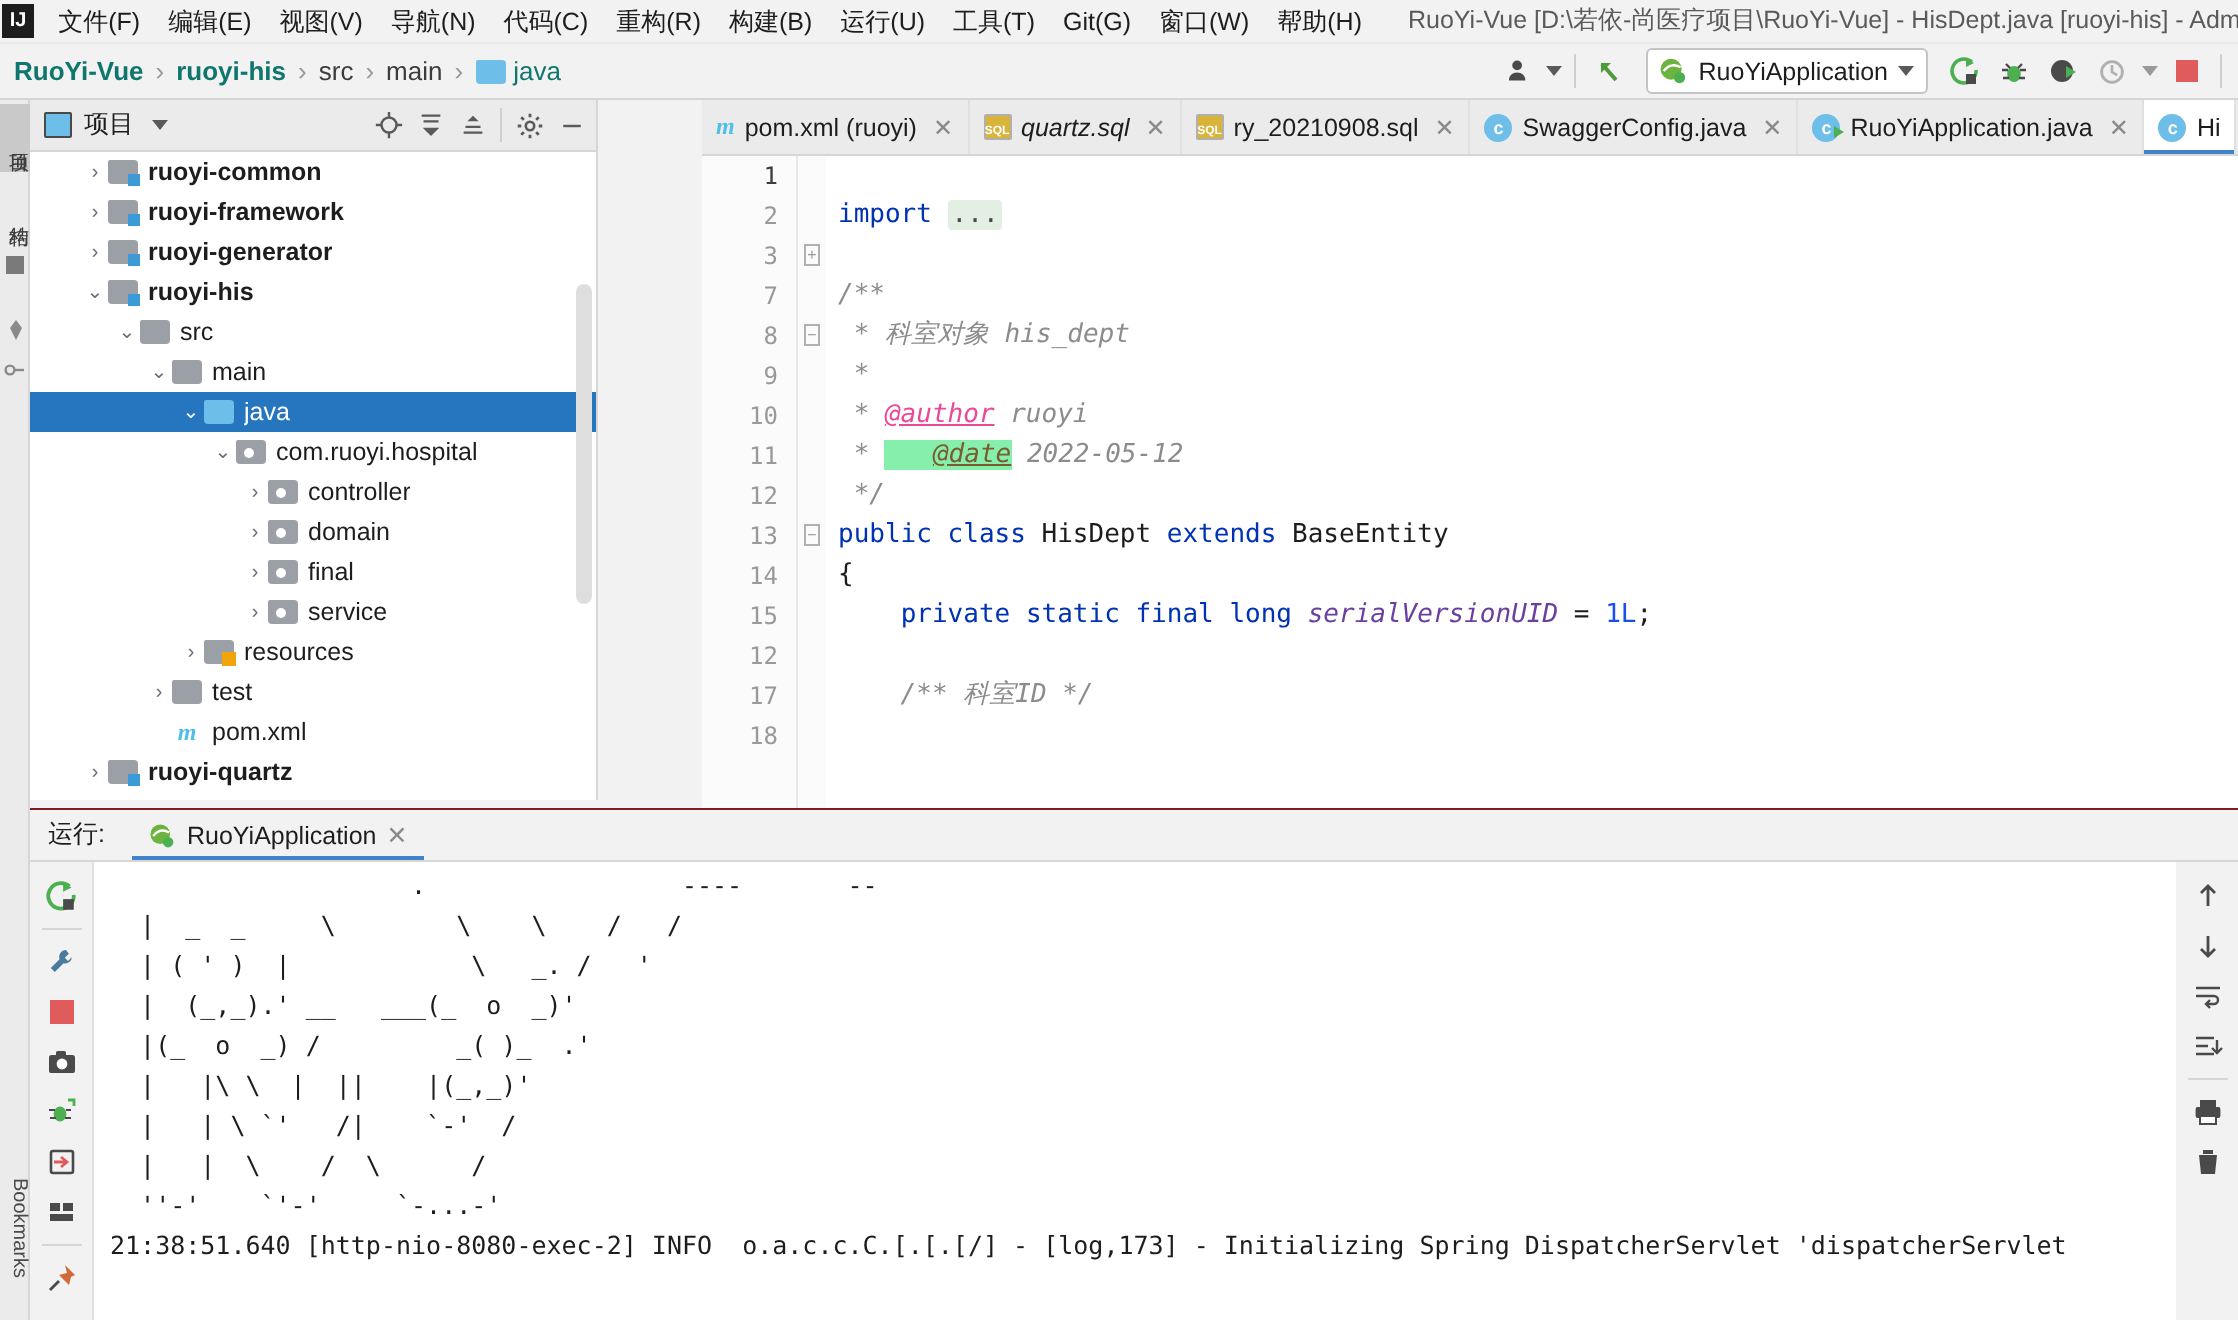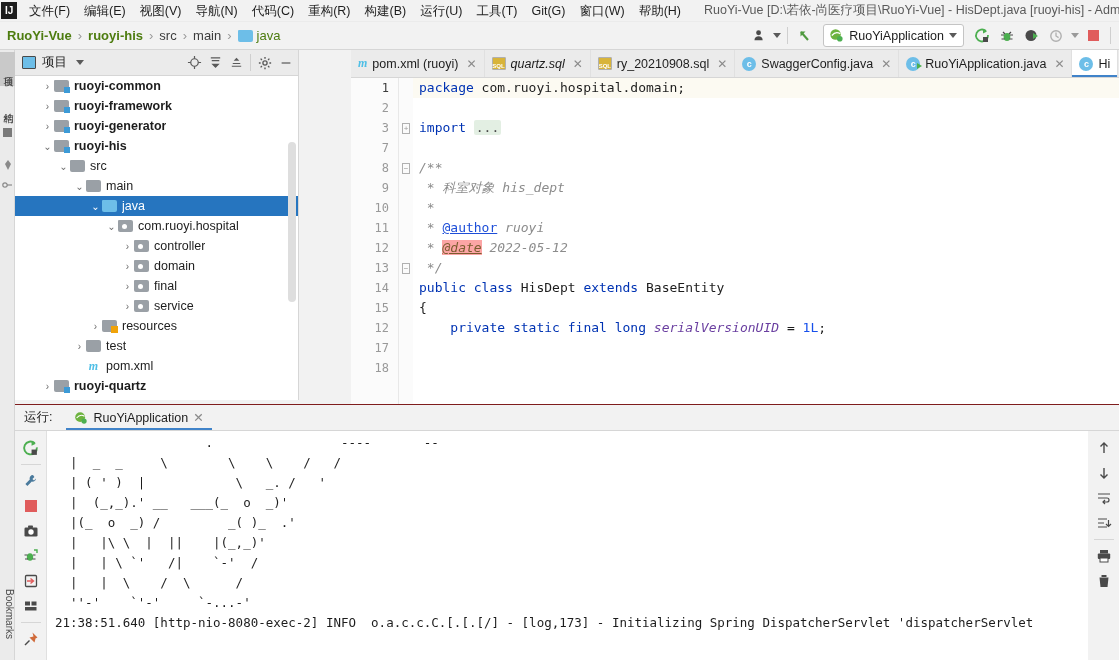--- a/index.html
+++ b/index.html
@@ -35,21 +35,21 @@
     overflow: hidden;
   }
 
   
   .navbar {
     position: absolute; left: 0; top: 22px; width: 1119px; height: 28px;
     background: #f2f2f2; display: flex; align-items: center;
     border-bottom: 1px solid #d6d6d6;
   }
   .crumbs { display: flex; align-items: center; padding-left: 4px; }
-  .crumb { font-size: 13px; color: #4d7c0f; padding: 1px 3px; white-space: nowrap; }
+  .crumb { font-size: 13px; color: #0f766e; padding: 1px 3px; white-space: nowrap; }
   .crumb.bold { font-weight: bold; }
   .crumb.dim { color: #3c3c3c; }
   .crumb-sep { color: #9a9a9a; font-size: 13px; padding: 0 3px; }
   .crumb-folder {
     display: inline-block; width: 15px; height: 12px; background: #6dbee8;
     border-radius: 1px 2px 2px 2px; margin-right: 4px; vertical-align: -2px;
   }
   .nav-right { margin-left: auto; display: flex; align-items: center; gap: 3px; padding-right: 5px; }
   .tbtn {
     width: 22px; height: 22px; display: flex; align-items: center; justify-content: center;
@@ -203,22 +203,22 @@
   .lnum {
     height: 20px; line-height: 20px; text-align: right; padding-right: 9px;
     font-family: "DejaVu Sans Mono", monospace; font-size: 12px; color: #999999;
   }
   .lnum.cur { color: #3c3c3c; }
   .foldmark {
     height: 20px; line-height: 20px; text-align: center; color: #9a9a9a; font-size: 10px;
   }
   .kw { color: #0033b3; font-weight: normal; }
   .cmt { color: #8c8c8c; font-style: italic; }
-  .cmt-tag { color: #1d4ed8; text-decoration: underline; }
-  .cmt-tag-hl { color: #7a5c2e; font-style: italic; background: #fca5a5; text-decoration: underline; }
+  .cmt-tag { color: #ec4899; font-style: italic; text-decoration: underline; }
+  .cmt-tag-hl { color: #7a5c2e; font-style: italic; background: #86efac; text-decoration: underline; padding-left: 24px; }
   .plain { color: #1d1d1d; }
   .fld { color: #6a3fa0; font-style: italic; }
   .num { color: #1750eb; }
   .fold-imp { background: #e3efe3; color: #4a4a4a; border-radius: 2px; padding: 0 2px; }
 
   
   .runwin {
     position: absolute; left: 15px; top: 404px; width: 1104px; height: 328px;
     background: #f2f2f2; border-top: 1px solid #7f1d1d;
   }
@@ -559,34 +559,34 @@
         <div class="foldmark"></div>
         <div class="foldmark"></div>
         <div class="foldmark"><span style="border:1px solid #b0b0b0;font-size:8px;padding:0 1px;line-height:9px;display:inline-block;">−</span></div>
         <div class="foldmark"></div>
         <div class="foldmark"></div>
         <div class="foldmark"></div>
         <div class="foldmark"></div>
         <div class="foldmark"></div>
       </div>
     <div class="codearea" id="codearea">
-        <div class="cline hl"><span class="kw">package</span><span class="plain"> com.ruoyi.hospital.domain;</span></div>
         <div class="cline">&nbsp;</div>
         <div class="cline"><span class="kw">import</span><span class="plain"> </span><span class="fold-imp">...</span></div>
         <div class="cline">&nbsp;</div>
         <div class="cline"><span class="cmt">/**</span></div>
         <div class="cline"><span class="cmt"> * 科室对象 his_dept</span></div>
         <div class="cline"><span class="cmt"> *</span></div>
         <div class="cline"><span class="cmt"> * </span><span class="cmt-tag">@author</span><span class="cmt"> ruoyi</span></div>
         <div class="cline"><span class="cmt"> * </span><span class="cmt-tag-hl">@date</span><span class="cmt"> 2022-05-12</span></div>
         <div class="cline"><span class="cmt"> */</span></div>
         <div class="cline"><span class="kw">public</span><span class="plain"> </span><span class="kw">class</span><span class="plain"> HisDept </span><span class="kw">extends</span><span class="plain"> BaseEntity</span></div>
         <div class="cline"><span class="plain">{</span></div>
         <div class="cline"><span class="plain">    </span><span class="kw">private</span><span class="plain"> </span><span class="kw">static</span><span class="plain"> </span><span class="kw">final</span><span class="plain"> </span><span class="kw">long</span><span class="plain"> </span><span class="fld">serialVersionUID</span><span class="plain"> = </span><span class="num">1L</span><span class="plain">;</span></div>
         <div class="cline">&nbsp;</div>
+        <div class="cline"><span class="cmt">    /** 科室ID */</span></div>
       </div>
   </div>
 
   <div class="runwin">
     <div class="run-header">
       <span class="run-label">运行:</span>
       <div class="run-tab active">
         <svg width="14" height="14" viewBox="0 0 16 16">
           <circle cx="7" cy="7" r="5.6" fill="#6db33f"></circle>
           <path d="M3 8 q4 -5 9 -2" stroke="#fff" stroke-width="1.3" fill="none"></path>

